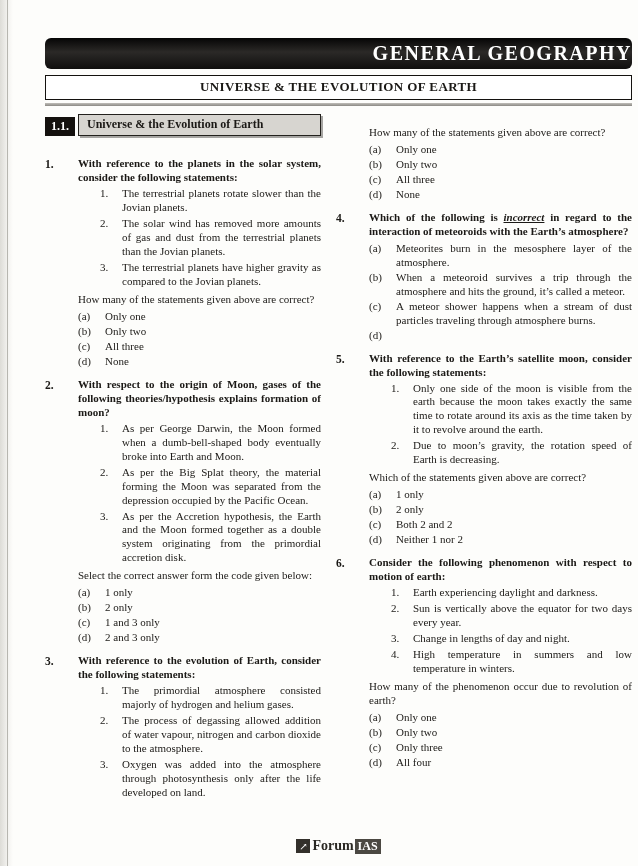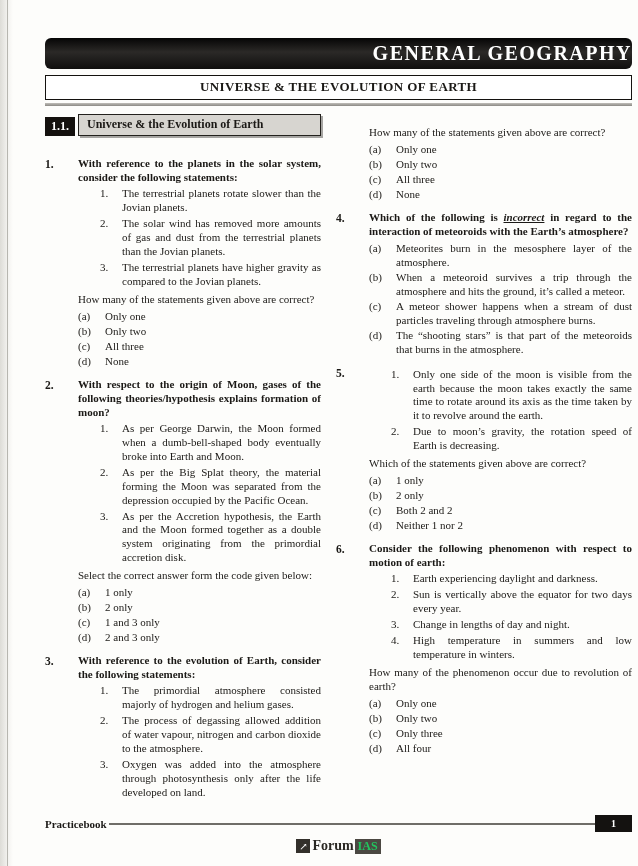--- a/index.html
+++ b/index.html
@@ -91,21 +91,21 @@
     font-size: 10px; font-weight: bold;
   }
   .logo-row { display: flex; justify-content: center; align-items: center; margin-top: 6px; }
   .logo-arrow {
     width: 14px; height: 14px; background: #33302b; color: #fff;
     display: flex; align-items: center; justify-content: center;
     font-size: 10px; margin-right: 2px;
   }
   .logo-name { font-weight: bold; font-size: 14px; color: #2a2823; }
   .logo-ias {
-    background: #4b4842; color: #22c55e; font-weight: bold;
+    background: #4b4842; color: #ffffff; font-weight: bold;
     font-size: 12px; padding: 0 3px; margin-left: 1px;
   }
 </style>
 </head>
 <body>
 
 <div class="page">
   <div class="page-edge"></div>
 
   <div class="content">
@@ -272,30 +272,30 @@
                     <div class="opt">
                       <div class="opt-label">(b)</div>
                       <div class="opt-text">When a meteoroid survives a trip through the atmosphere and hits the ground, it’s called a meteor.</div>
                     </div>
                     <div class="opt">
                       <div class="opt-label">(c)</div>
                       <div class="opt-text">A meteor shower happens when a stream of dust particles traveling through atmosphere burns.</div>
                     </div>
                     <div class="opt">
                       <div class="opt-label">(d)</div>
-                      <div class="opt-text">The “shooting stars” is that part of the meteoroids that burns in the atmosphere.</div>
                     </div>
                   </div>
                 </div>
               </div>
             </div>
             <div class="q-block">
               <div class="q-row">
                 <div class="q-num">5.</div>
                 <div class="q-body">
+                  <div class="stem"><span>With reference to the Earth’s satellite moon, consider the following statements:</span></div>
                   <div class="stm-wrap">
                     <div class="stm">
                       <div class="stm-num">1.</div>
                       <div class="stm-text">Only one side of the moon is visible from the earth because the moon takes exactly the same time to rotate around its axis as the time taken by it to revolve around the earth.</div>
                     </div>
                     <div class="stm">
                       <div class="stm-num">2.</div>
                       <div class="stm-text">Due to moon’s gravity, the rotation speed of Earth is decreasing.</div>
                     </div>
                   </div>
@@ -365,24 +365,19 @@
                   </div>
                 </div>
               </div>
             </div>
           </div>
       </div>
     </div>
   </div>
 
   <div class="footer">
-    <div class="footer-line">
-      <span class="footer-book">Practicebook</span>
-      <span class="footer-rule"></span>
-      <span class="footer-page">1</span>
-    </div>
     <div class="logo-row">
       <span class="logo-arrow">↗</span>
       <span class="logo-name">Forum</span>
       <span class="logo-ias">IAS</span>
     </div>
   </div>
 </div>
 
 </body></html>

